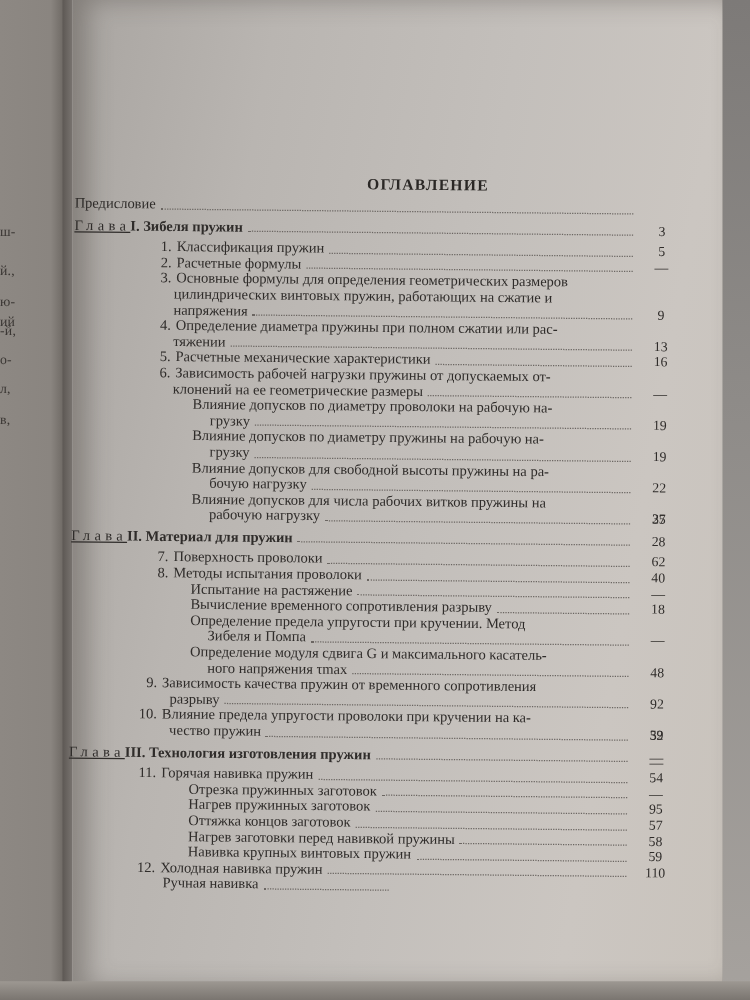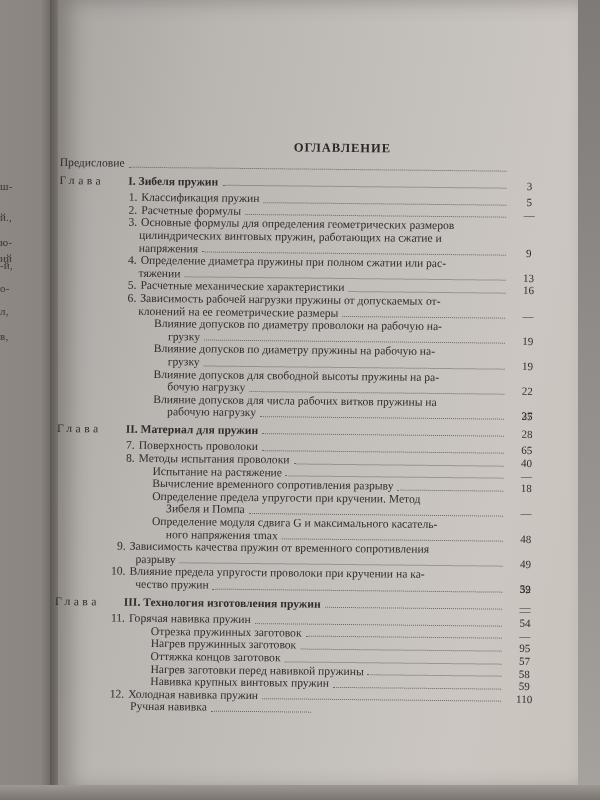--- a/index.html
+++ b/index.html
@@ -47,21 +47,21 @@
   }
   .row .text { flex:0 1 auto; }
   .row .dots {
     flex:1 1 auto; border-bottom:1.5px dotted #6b6662; margin:0 6px 3px 4px; min-width:10px;
   }
   .row .pg {
     position:absolute; right:22px; bottom:0; width:26px; text-align:center;
     font-size:11px;
   }
   .ch { margin-top:5px; margin-bottom:4px; }
-  .ch .lbl { letter-spacing:3.5px; margin-right:24px; }
+  .ch .lbl { letter-spacing:3.5px; margin-right:0;text-decoration:underline; }
   .ch .title { font-weight:bold; }
   .lv1 { padding-left:62px; }
   .lv2 { padding-left:96px; }
   .cont { padding-left:80px; }
   .cont2 { padding-left:110px; }
   .lv1n { padding-left:54px; }
   .num { display:inline-block; width:16px; text-align:right; margin-right:4px; }
 </style>
 </head>
 <body>
@@ -177,21 +177,21 @@
   </div>
 
   <div class="row ch">
     <span class="text"><span class="lbl">Глава</span><span class="title">II. Материал для пружин</span></span>
       <span class="dots"></span>
     <span class="pg">28</span>
   </div>
   <div class="row lv1">
     <span class="text"><span class="num">7.</span><span>Поверхность проволоки</span></span>
       <span class="dots"></span>
-    <span class="pg">65</span>
+    <span class="pg">62</span>
   </div>
   <div class="row lv1">
     <span class="text"><span class="num">8.</span><span>Методы испытания проволоки</span></span>
       <span class="dots"></span>
     <span class="pg">40</span>
   </div>
   <div class="row lv2">
     <span class="text">Испытание на растяжение</span>
       <span class="dots"></span>
     <span class="pg">—</span>
@@ -216,21 +216,21 @@
     <span class="text">ного напряжения τmax</span>
       <span class="dots"></span>
     <span class="pg">48</span>
   </div>
   <div class="row lv1n">
     <span class="text"><span class="num">9.</span><span>Зависимость качества пружин от временного сопротивления</span></span>
   </div>
   <div class="row cont">
     <span class="text">разрыву</span>
       <span class="dots"></span>
-    <span class="pg">49</span>
+    <span class="pg">92</span>
   </div>
   <div class="row lv1n">
     <span class="text"><span class="num">10.</span><span>Влияние предела упругости проволоки при кручении на ка-</span></span>
   </div>
   <div class="row cont">
     <span class="text">чество пружин</span>
       <span class="dots"></span>
     <span class="pg">52</span>
   </div>
   <div class="row">

